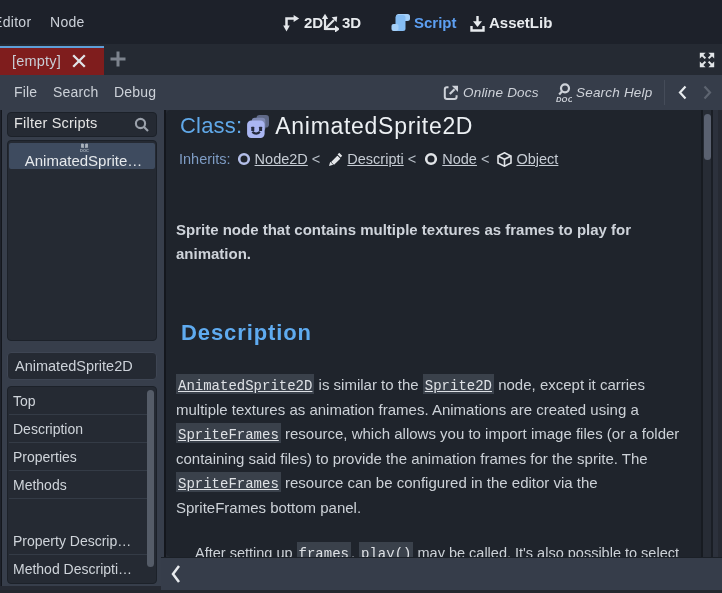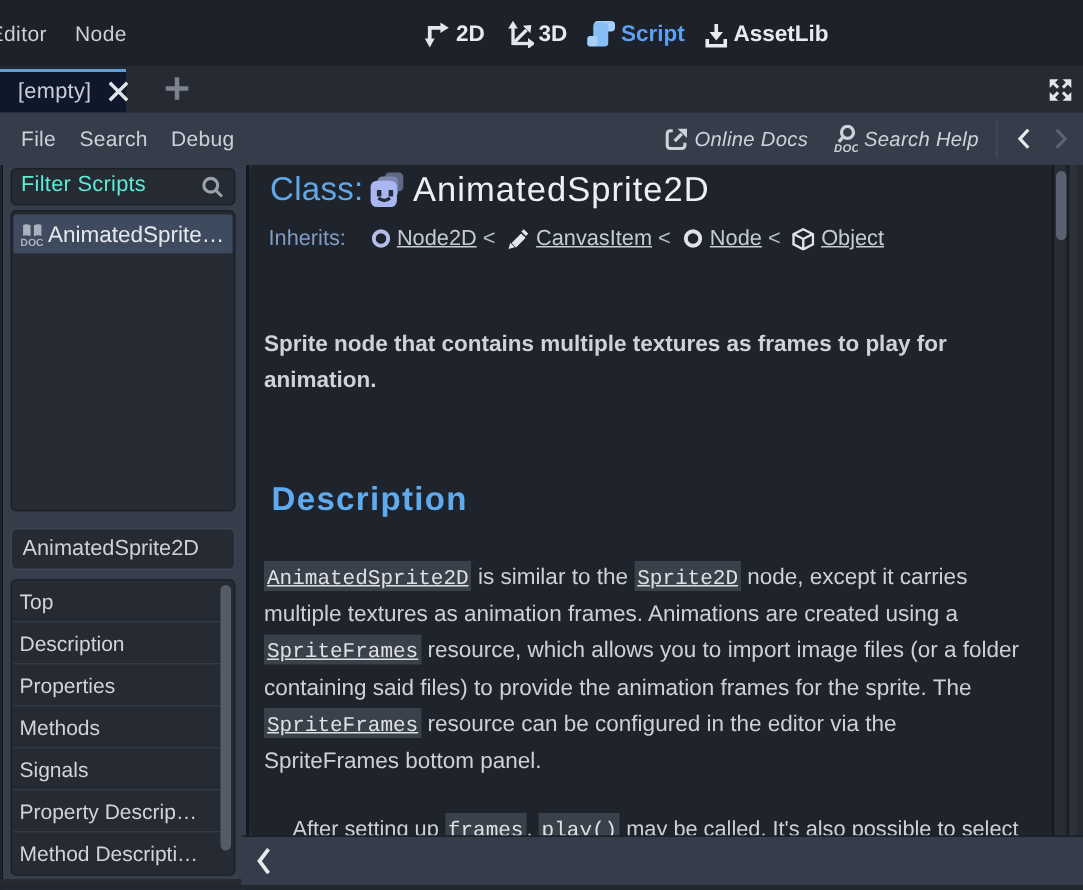--- a/index.html
+++ b/index.html
@@ -11,42 +11,42 @@
 
 #topbar { left:0; top:0; width:722px; height:44px; background:#1d212a; }
 #topbar .menu { position:absolute; top:0; height:44px; line-height:44px;
   font-size:14px; letter-spacing:0.3px; color:#ccd1d9; }
 .msbtn { position:absolute; top:0; height:44px; display:flex; align-items:center;
   gap:3px; font-size:15px; font-weight:bold; color:#e8ebee; }
 .msbtn.active { color:#5d9ff2; }
 
 
 #tabrow { left:0; top:44px; width:722px; height:31px; background:#252a33; }
-#tab1 { position:absolute; left:0; top:2px; width:84px; height:29px;
-  background:#0f172a; border-top:2px solid #5e9fd8; }
+#tab1 { position:absolute; left:0; top:2px; width:104px; height:29px;
+  background:#7f1d1d; border-top:2px solid #5e9fd8; }
 #tab1 .lbl { position:absolute; left:12px; top:0; height:27px; line-height:26px;
   font-size:14.5px; letter-spacing:0.2px; color:#c9ced6; }
 
 
 #menurow { left:0; top:75px; width:722px; height:35px; background:#363d4a; }
 #menurow .m { position:absolute; top:0; height:35px; line-height:34px;
   font-size:14px; letter-spacing:0.2px; color:#ccd1d8; }
 .docbtn { position:absolute; top:0; height:35px; display:flex; align-items:center;
   gap:4px; font-size:13.5px; letter-spacing:0.2px; color:#ced2d9;font-style:italic; }
 
 
 #dock { left:0; top:110px; width:166px; height:483px; background:#373e4b; }
 .box { position:absolute; left:7px; width:150px; background:#252a33;
   border:1px solid #1c2129; border-radius:4px; }
 #filter { top:2px; height:25px; }
 #filter .ph { position:absolute; left:6px; top:-1px; height:23px; line-height:23px;
-  font-size:14.5px; letter-spacing:0.2px; color:#5eead4; }
+  font-size:14.5px; letter-spacing:0.2px; color:#e5e5e5; }
 #slist { top:30px; height:201px; }
 #selrow { position:absolute; left:1px; right:1px; top:2px; height:26px;
-  background:#3e4b5f; border-radius:2px; display:flex; align-items:center; }
+  background:#3e4b5f; border-radius:2px; display:flex; align-items:center;flex-direction:column; }
 #selrow .t { font-size:15px; color:#e6e9ec; margin-left:3px; }
 #classbox { top:242px; height:28px; border-color:#3e4553; }
 #classbox .t { position:absolute; left:7px; top:0; height:26px; line-height:26px;
   font-size:14.5px; color:#ccd1d8; }
 #members { top:276px; height:198px; }
 .mi { position:absolute; left:1px; width:144px; height:28px; line-height:28px;
   font-size:14px; color:#cfd4da; padding-left:4px;
   border-bottom:1px solid #343b46; }
 #mscroll { position:absolute; right:2.5px; top:3px; width:7px; height:177px;
   background:#555c68; border-radius:3.5px; }
@@ -91,21 +91,21 @@
     <span class="menu" style="left:-7px;">Editor</span>
     <span class="menu" style="left:50px;">Node</span>
     <div class="msbtn" style="left:283px;">
       <svg width="18" height="20" viewBox="0 0 18 20">
         <path d="M3.5 14.5 L3.5 6.5 L11 6.5" stroke="#e3e6ea" stroke-width="2.5" fill="none"></path>
         <path d="M10.6 3 L16.2 6.5 L10.6 10 Z" fill="#e3e6ea"></path>
         <path d="M0.2 13.6 L6.8 13.6 L3.5 19.6 Z" fill="#e3e6ea"></path>
       </svg>
       <span>2D</span>
     </div>
-    <div class="msbtn" style="left:338px;align-items:center;">
+    <div class="msbtn" style="left:321px;align-items:center;">
       <svg width="18" height="20" viewBox="0 0 18 20">
         <g stroke="#e3e6ea" stroke-width="2.2" fill="none">
           <path d="M4 17 L15 17"></path>
             <path d="M4 18 L4 6"></path>
             <path d="M5 16 L13 8"></path>
         </g>
         <path d="M0.8 7 L4 1.8 L7.2 7 Z" fill="#e3e6ea"></path>
         <path d="M14 13.4 L19 17 L14 20.6 Z" fill="#e3e6ea"></path>
         <path d="M10.6 5.2 L16.2 4.6 L15.6 10.2 Z" fill="#e3e6ea"></path>
       </svg>
@@ -205,21 +205,20 @@
       </div>
     </div>
     <div class="box" id="classbox">
         <span class="t">AnimatedSprite2D</span>
       </div>
     <div class="box" id="members">
       <div class="mi" style="top:0px;">Top</div>
       <div class="mi" style="top:28px;">Description</div>
       <div class="mi" style="top:84px;">Methods</div>
       <div class="mi" style="top:56px;">Properties</div>
-      <div class="mi" style="top:112px;">Signals</div>
       <div class="mi" style="top:140px;">Property Descrip…</div>
       <div class="mi" style="top:168px;border-bottom:none;">Method Descripti…</div>
       <div id="mscroll"></div>
     </div>
     <div style="position:absolute;left:0;top:0;width:1px;height:483px;background:#1e222b;"></div>
     <div style="position:absolute;left:1px;top:0;width:1px;height:483px;background:#14171d;"></div>
     <div style="position:absolute;left:164px;top:0;width:2px;height:483px;background:#14171d;"></div>
   </div>
 
   <div class="abs" id="doc">
@@ -229,32 +228,32 @@
         <rect x="11" y="1" width="12" height="12" rx="3" fill="#5f6987"></rect>
         <rect x="6.5" y="3.5" width="13" height="13" rx="3" fill="#7c87b0"></rect>
         <rect x="2" y="6.2" width="16.8" height="16.8" rx="4" fill="#aab6f2"></rect>
         <rect x="6" y="12.2" width="2.9" height="4.1" rx="0.5" fill="#242a3e"></rect>
         <rect x="13.5" y="12.2" width="2.9" height="4.1" rx="0.5" fill="#242a3e"></rect>
         <path d="M6.3 18 Q10.7 21.8 15 18 L13.6 16.4 Q10.7 18.9 7.7 16.4 Z" fill="#242a3e"></path>
       </svg>
       <span>AnimatedSprite2D</span>
     </div>
     <div id="inh">
-      <span class="lab" style="margin-right:12px;">Inherits:</span>
+      <span class="lab" style="margin-right:2px;">Inherits:</span>
       <svg style="margin:0 4px;" width="14" height="14" viewBox="0 0 14 14">
         <circle cx="7" cy="7" r="4.8" stroke="#b4bfe9" stroke-width="2.6" fill="none"></circle>
       </svg>
       <a>Node2D</a>
         <span>&nbsp;&lt;&nbsp;</span>
       <svg style="margin:0 4px;" width="15" height="15" viewBox="0 0 15 15">
         <path d="M1 14 L2.2 9.8 L5.2 12.8 Z" fill="#e4e7ea"></path>
         <rect x="3.2" y="6.2" width="9" height="4.2" rx="0.5" transform="rotate(-45 7.7 8.3)" fill="#e4e7ea"></rect>
         <path d="M11.2 0.8 L14.2 3.8 L12.6 5.4 L9.6 2.4 Z" fill="#e4e7ea"></path>
       </svg>
-      <a>CanvasItem</a>
+      <a>Descripti</a>
         <span>&nbsp;&lt;&nbsp;</span>
       <svg style="margin:0 4px;" width="14" height="14" viewBox="0 0 14 14">
         <circle cx="7" cy="7" r="4.8" stroke="#e0e3e7" stroke-width="2.6" fill="none"></circle>
       </svg>
       <a>Node</a>
         <span>&nbsp;&lt;&nbsp;</span>
       <svg style="margin:0 4px;" width="15" height="15" viewBox="0 0 15 15">
         <path d="M7.5 0.8 L14 4.1 L14 10.9 L7.5 14.2 L1 10.9 L1 4.1 Z" fill="none" stroke="#e0e3e7" stroke-width="1.6"></path>
         <path d="M1.4 4.2 L7.5 7.3 L13.6 4.2 M7.5 7.3 L7.5 14" stroke="#e0e3e7" stroke-width="1.6" fill="none"></path>
       </svg>

